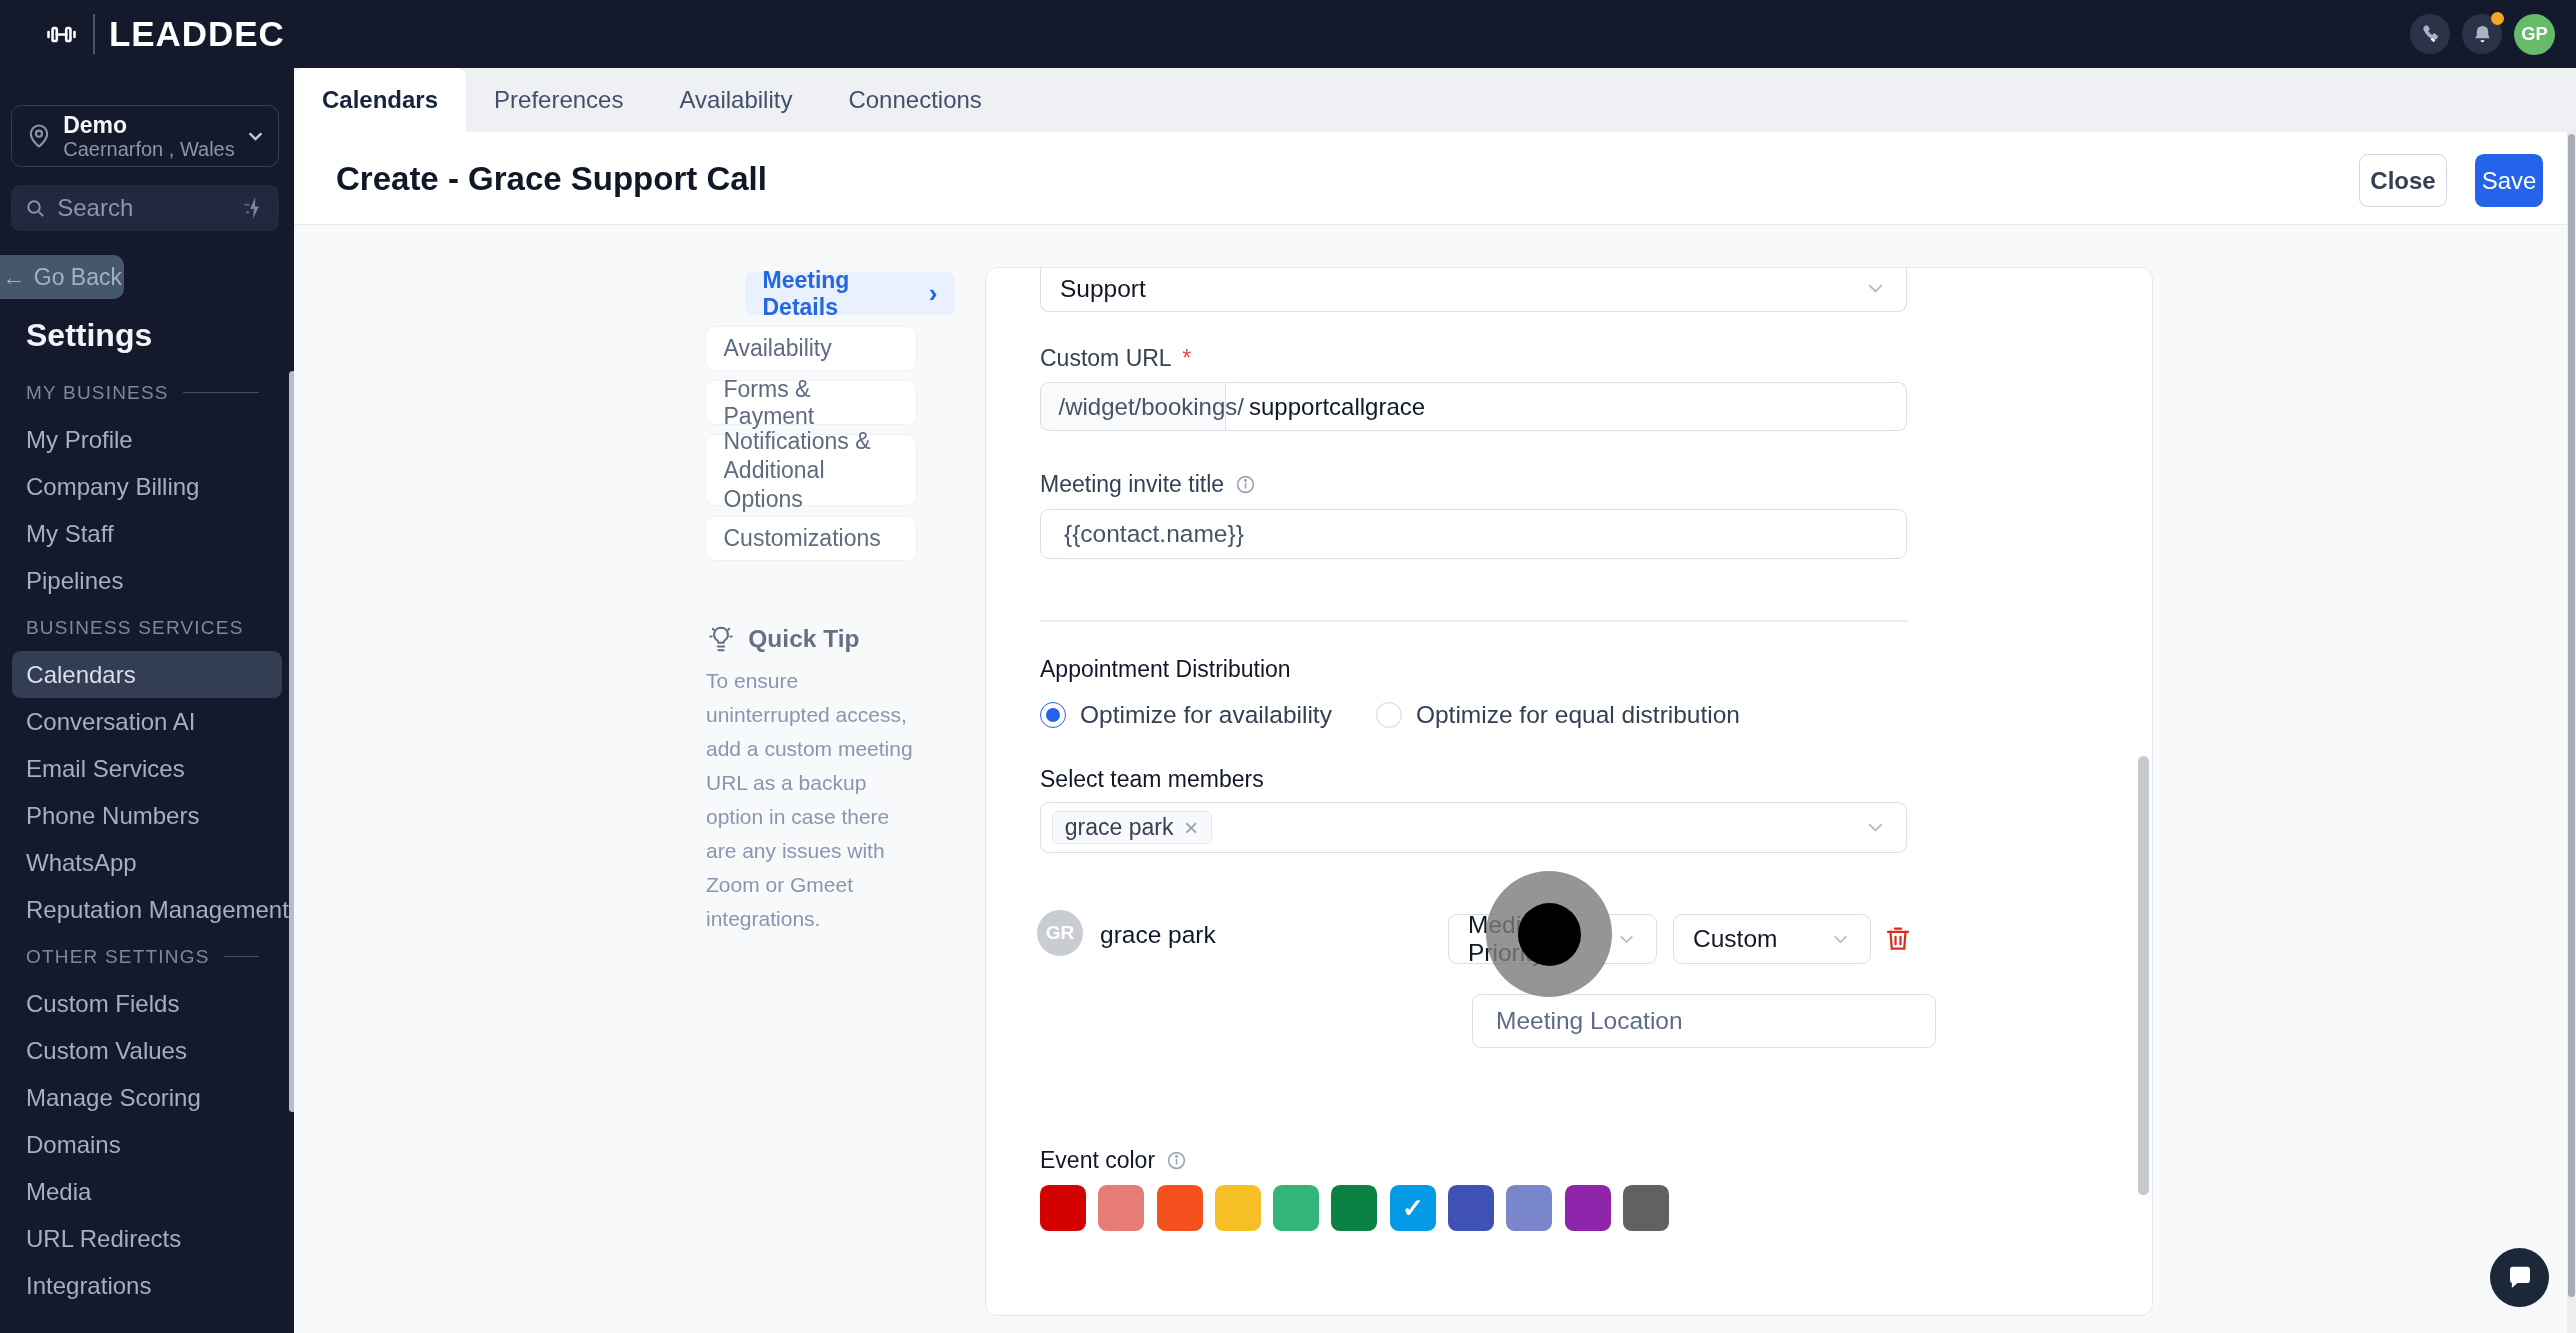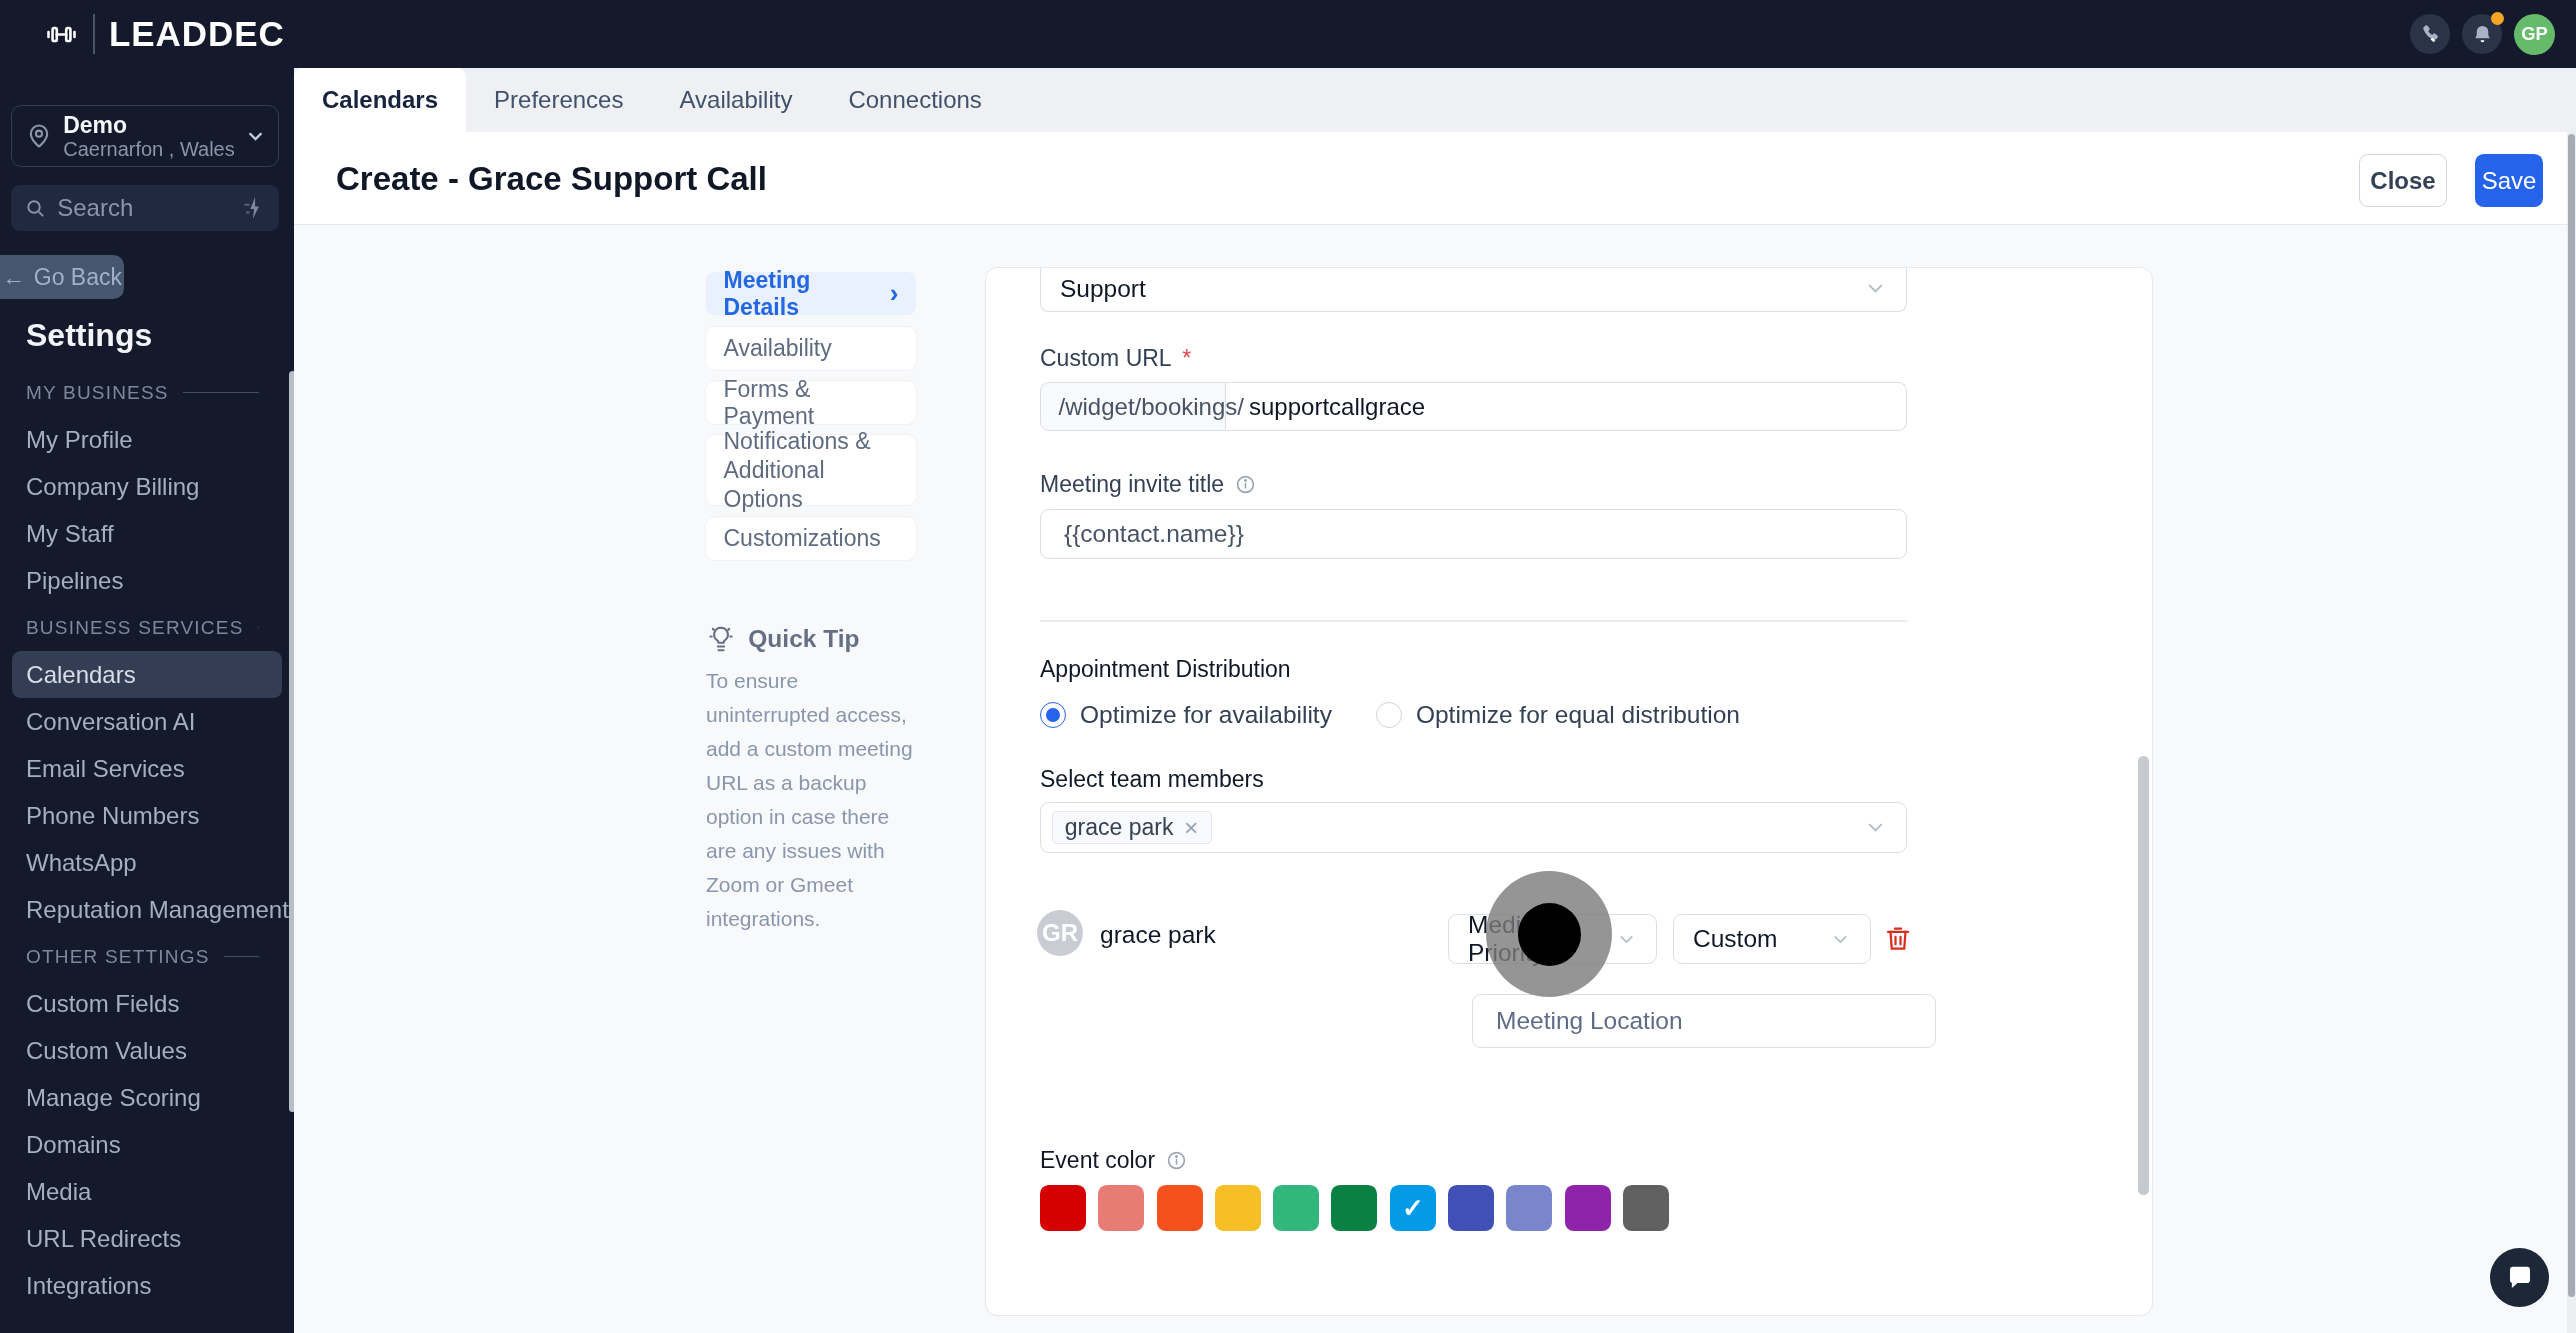--- a/index.html
+++ b/index.html
@@ -65,21 +65,21 @@
   .text-input { position:absolute; border:1.8px solid #dadee5; border-radius:8.8px; background:#fff; display:flex; align-items:center; padding-left:23px; font-size:24.5px; color:#475467; cursor:text; }
   .divider { position:absolute; left:54px; top:352px; width:867px; height:1.8px; background:#eaecf0; }
   .radio-row { position:absolute; left:54px; top:433px; display:flex; align-items:center; gap:44px; }
   .radio-opt { display:flex; align-items:center; gap:14px; font-size:24.5px; color:#344054; cursor:pointer; }
   .radio { width:26px; height:26px; border-radius:50%; border:1.8px solid #d0d5dd; background:#fff; position:relative; }
   .radio.on { border-color:#2563eb; }
   .radio.on::after { content:""; position:absolute; left:50%; top:50%; width:14px; height:14px; margin:-7px 0 0 -7px; border-radius:50%; background:#2563eb; }
   .mselect { position:absolute; left:54px; top:534px; width:867px; height:51px; border:1.8px solid #dadee5; border-radius:8.8px; display:flex; align-items:center; justify-content:space-between; padding:0 19px 0 10.5px; cursor:pointer; }
   .chip { background:#f8f9fc; border:1.8px solid #e4e7ec; border-radius:5.3px; height:33px; display:flex; align-items:center; gap:10.5px; padding:0 12.3px; font-size:23px; color:#364152; }
   .chip .x { color:#98a2b3; font-size:24.5px; cursor:pointer; }
-  .member-avatar { position:absolute; left:51px; top:642px; width:46px; height:46px; border-radius:50%; background:#c9cdd3; color:#ffffff; font-size:24px; font-weight:600; display:flex; align-items:center; justify-content:center; }
+  .member-avatar { position:absolute; left:51px; top:642px; width:46px; height:46px; border-radius:50%; background:#c9cdd3; color:#ffffff; font-size:19px; font-weight:600; display:flex; align-items:center; justify-content:center; }
   .member-name { position:absolute; left:114px; top:653px; font-size:24.5px; font-weight:500; color:#101828; }
   .sel-priority { position:absolute; left:462px; top:646px; width:209px; height:50px; }
   .sel-type { position:absolute; left:687px; top:646px; width:198px; height:50px; }
   .trash-btn { position:absolute; left:897px; top:655px; width:32px; height:32px; cursor:pointer; }
   .loc-input { left:458px; top:726px; width:464px; height:54px; color:#5f6c87;margin-left:28px; }
   .swatches { position:absolute; left:54px; top:917px; display:flex; gap:12.3px; }
   .swatch { width:46px; height:46px; border-radius:8.8px; cursor:pointer; display:flex; align-items:center; justify-content:center; color:#fff; font-size:26px; font-weight:700; }
   .card-scroll { position:absolute; left:1152px; top:488px; width:10.5px; height:439px; border-radius:5.3px; background:#c6c9ce; }
 
   .chev-icon { display:flex; align-items:center; }
@@ -221,21 +221,21 @@
   </div>
 
   <div class="titlebar">
     <div class="page-title">Create - Grace Support Call</div>
     <div class="btn btn-close">Close</div>
     <div class="btn btn-save">Save</div>
   </div>
 
   <div class="content">
 
-    <div class="step active" style="top:47px; height:43px;">
+    <div class="step active" style="top:47px; height:43px;margin-left:39px;">
       <span>Meeting Details</span>
       <span class="chev">›</span>
     </div>
     <div class="step" style="top:102px; height:43px;">Availability</div>
     <div class="step" style="top:156px; height:43px;">Forms &amp; Payment</div>
     <div class="step" style="top:210px; height:70px; line-height:29px;">Notifications &amp; Additional Options</div>
     <div class="step" style="top:292px; height:43px;">Customizations</div>
 
     <div class="tip-head">
       <span class="chev-icon">

